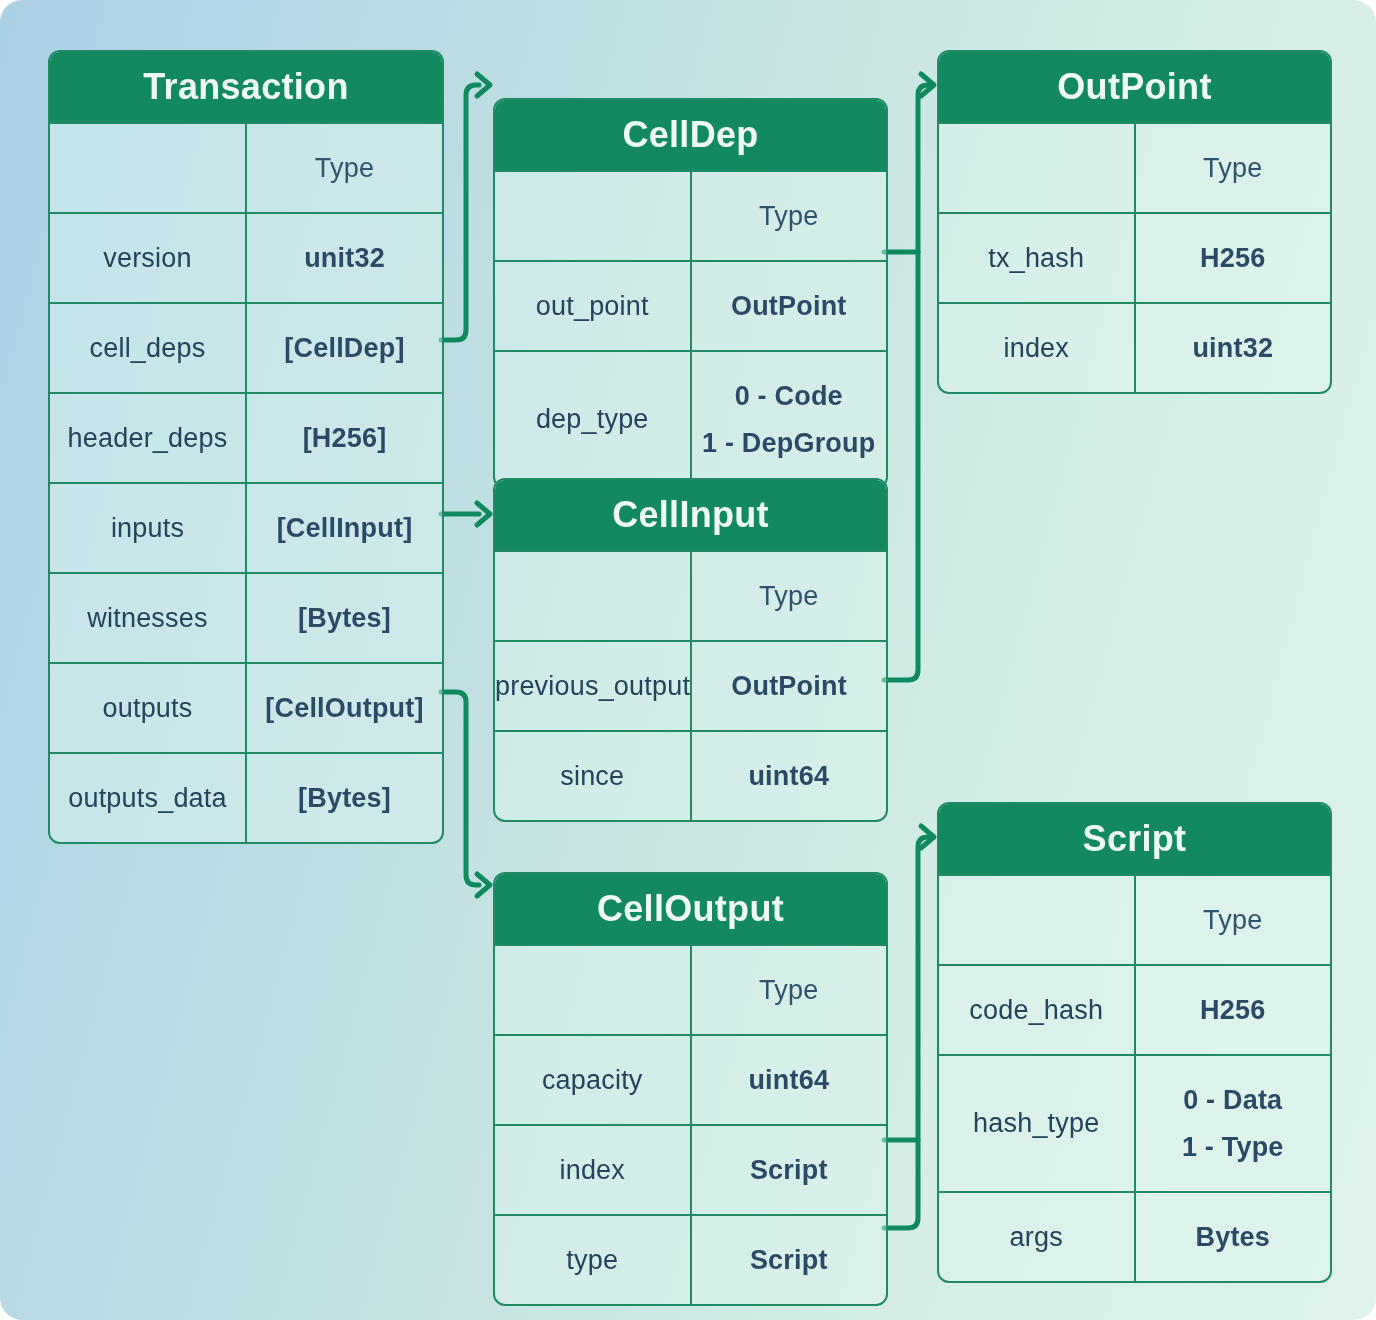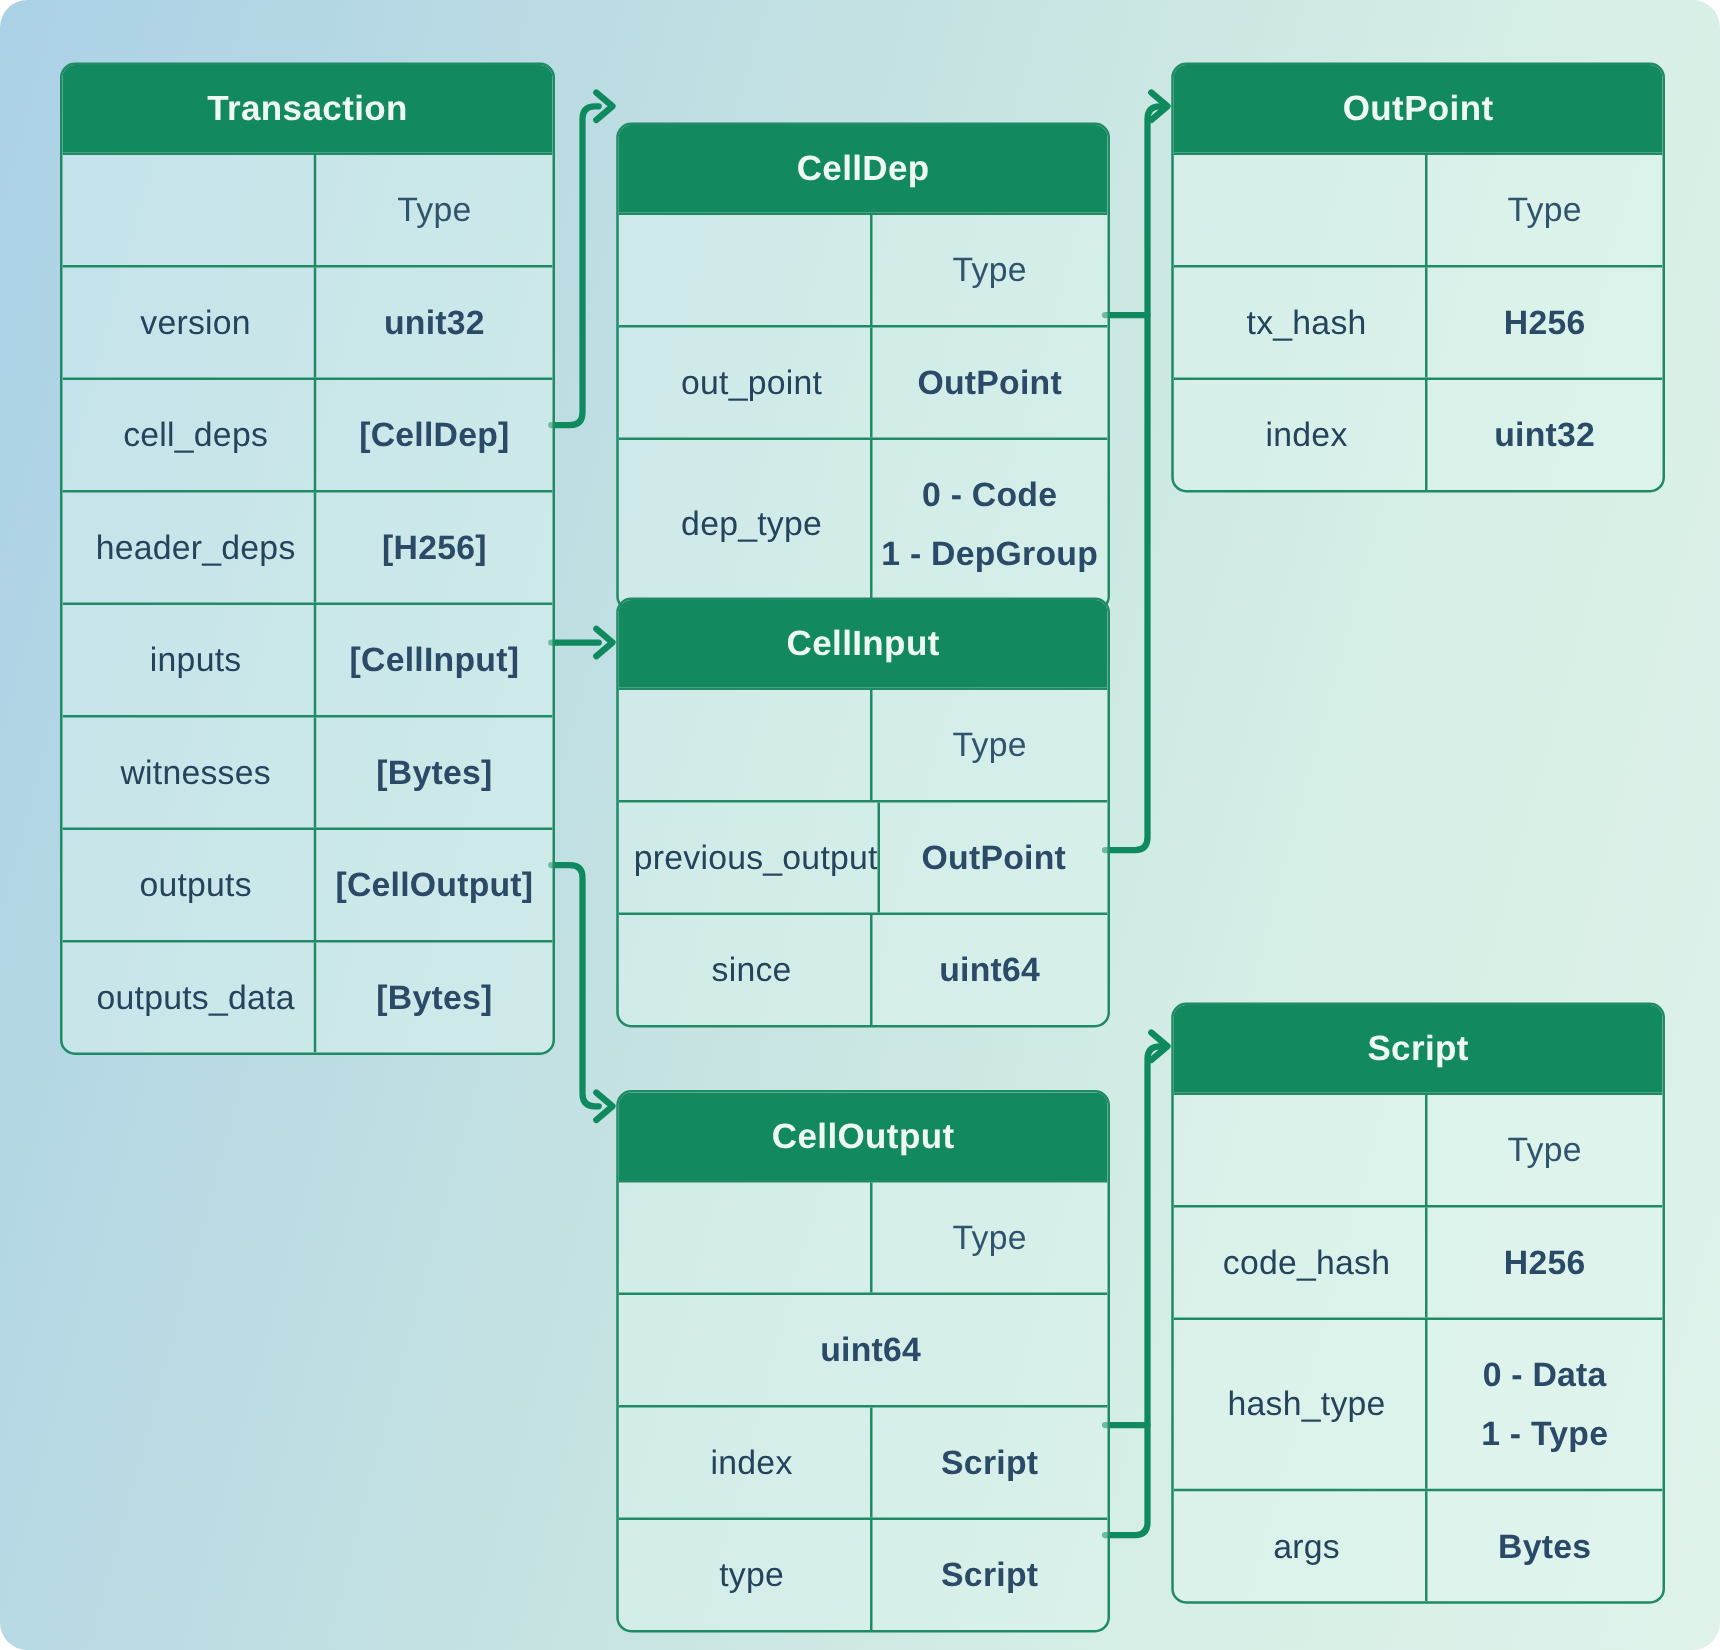--- a/index.html
+++ b/index.html
@@ -24,23 +24,23 @@
   .t-celldep    {left:493px;top:50px; width:391px;margin-top:48px;}
   .t-outpoint   {left:937px;top:50px; width:391px;}
   .t-cellinput  {left:493px;top:478px;width:391px;}
   .t-celloutput {left:493px;top:872px;width:391px;}
   .t-script     {left:937px;top:802px;width:391px;}
   .tbl-header{
     height:70px;
     background:#12895f;
     color:#eef9f4;
     display:flex;align-items:center;justify-content:center;
-    font-size:28px;font-weight:700;letter-spacing:.3px;
-  }
-  .row{display:flex;height:88px;border-top:2px solid #1f8a63;padding-left:12px;}
+    font-size:36px;font-weight:700;letter-spacing:.3px;
+  }
+  .row{display:flex;height:88px;border-top:2px solid #1f8a63;}
   .row.tall{height:135px;}
   .cell{
     flex:1;
     display:flex;align-items:center;justify-content:center;
     color:#24435c;font-size:27px;letter-spacing:.2px;
     text-align:center;
   }
   .cell + .cell{border-left:2px solid #1f8a63;}
   .cell.value{font-weight:700;color:#2b4a67;flex-direction:column;line-height:1.72;}
   .cell.typehead{color:#30536e;font-weight:400;}
@@ -195,20 +195,21 @@
   </div>
 
   <div class="tbl t-celloutput">
     <div class="tbl-header">CellOutput</div>
     <div class="tbl-body">
         <div class="row">
           <div class="cell label"></div>
           <div class="cell typehead">Type</div>
         </div>
         <div class="row">
+          <div class="cell label">capacity</div>
           <div class="cell value">
             <div class="">uint64</div>
           </div>
         </div>
         <div class="row">
           <div class="cell label">index</div>
           <div class="cell value">
             <div class="">Script</div>
           </div>
         </div>

